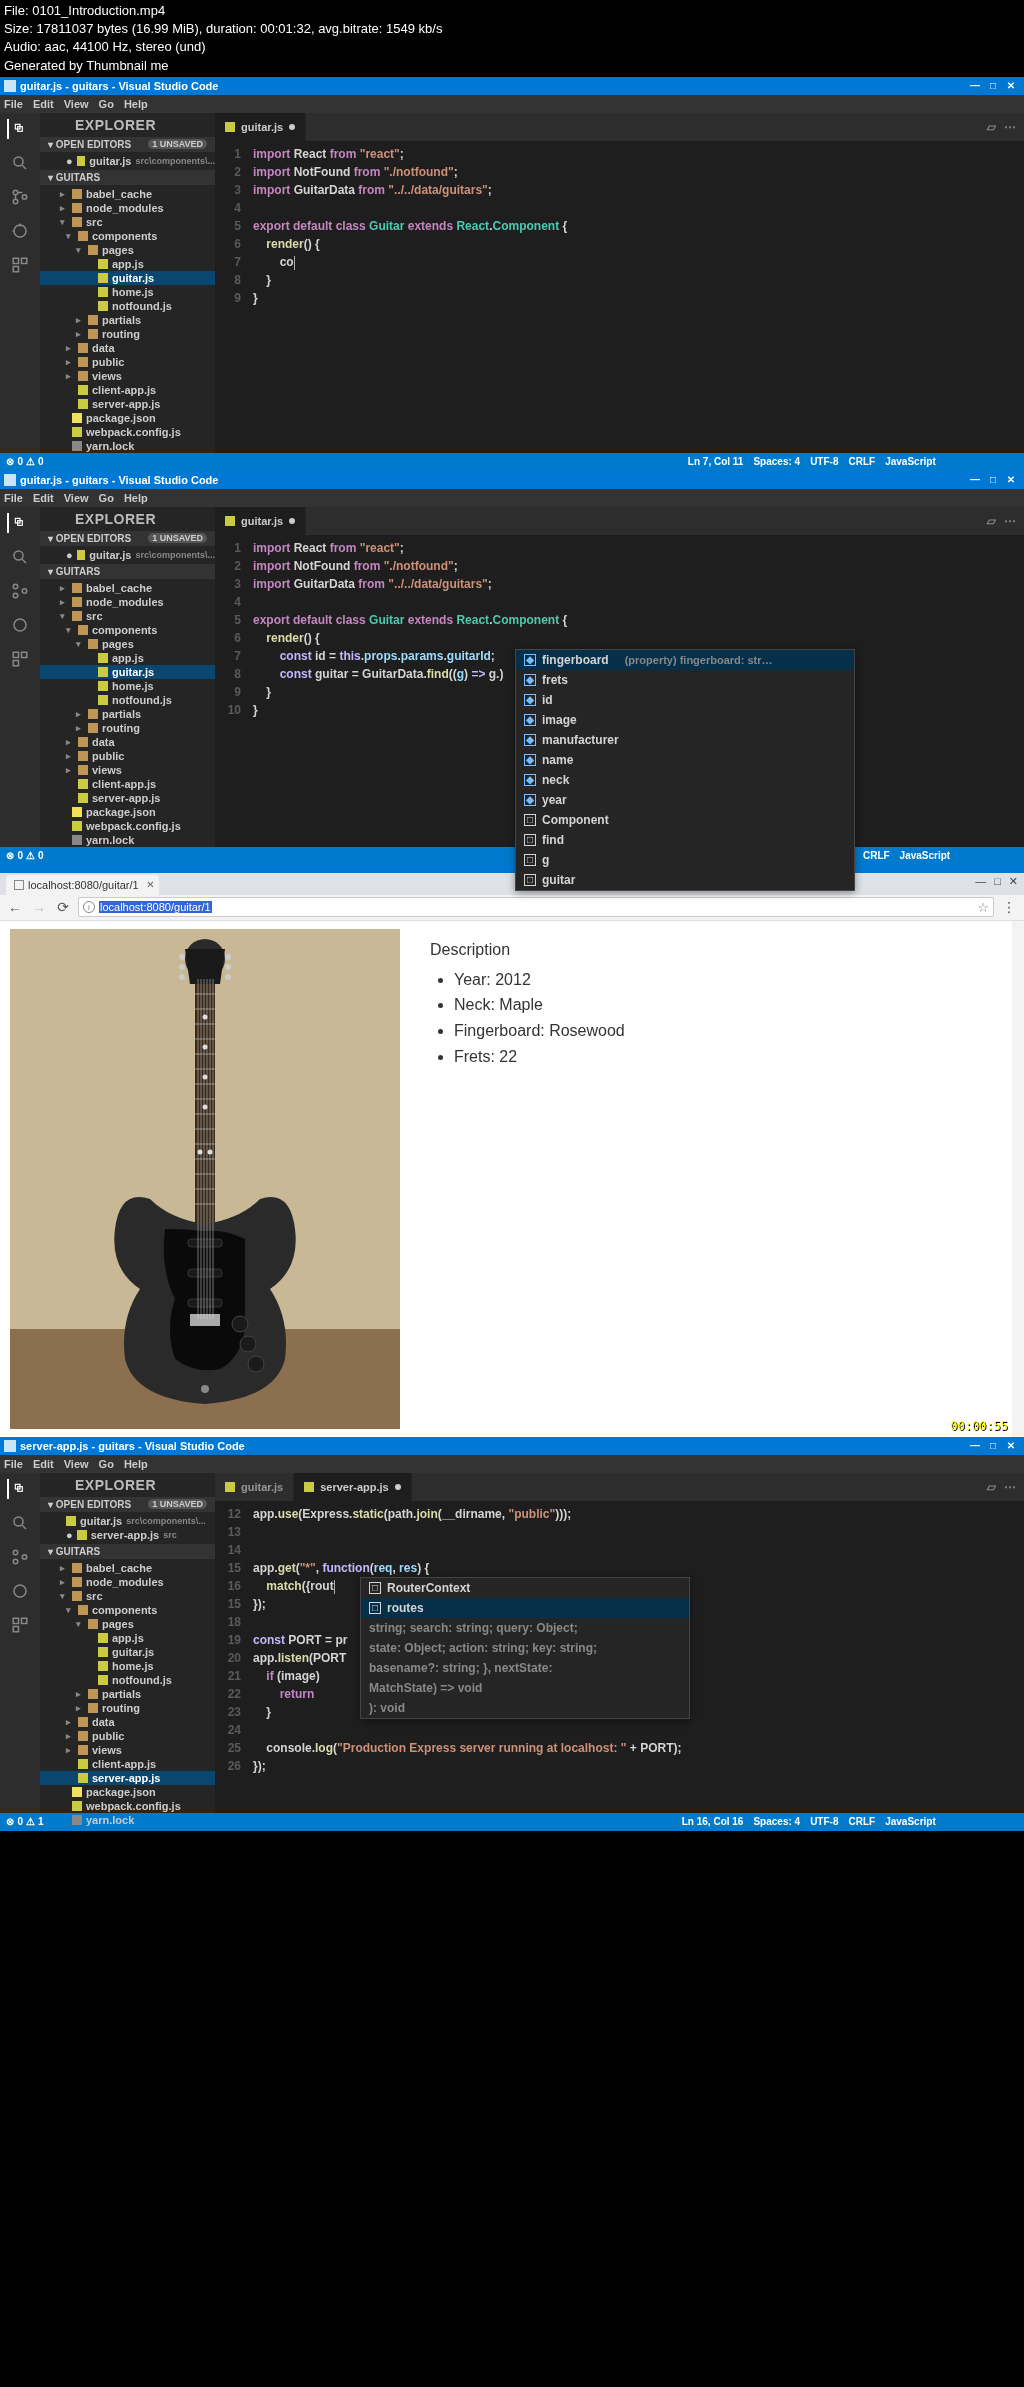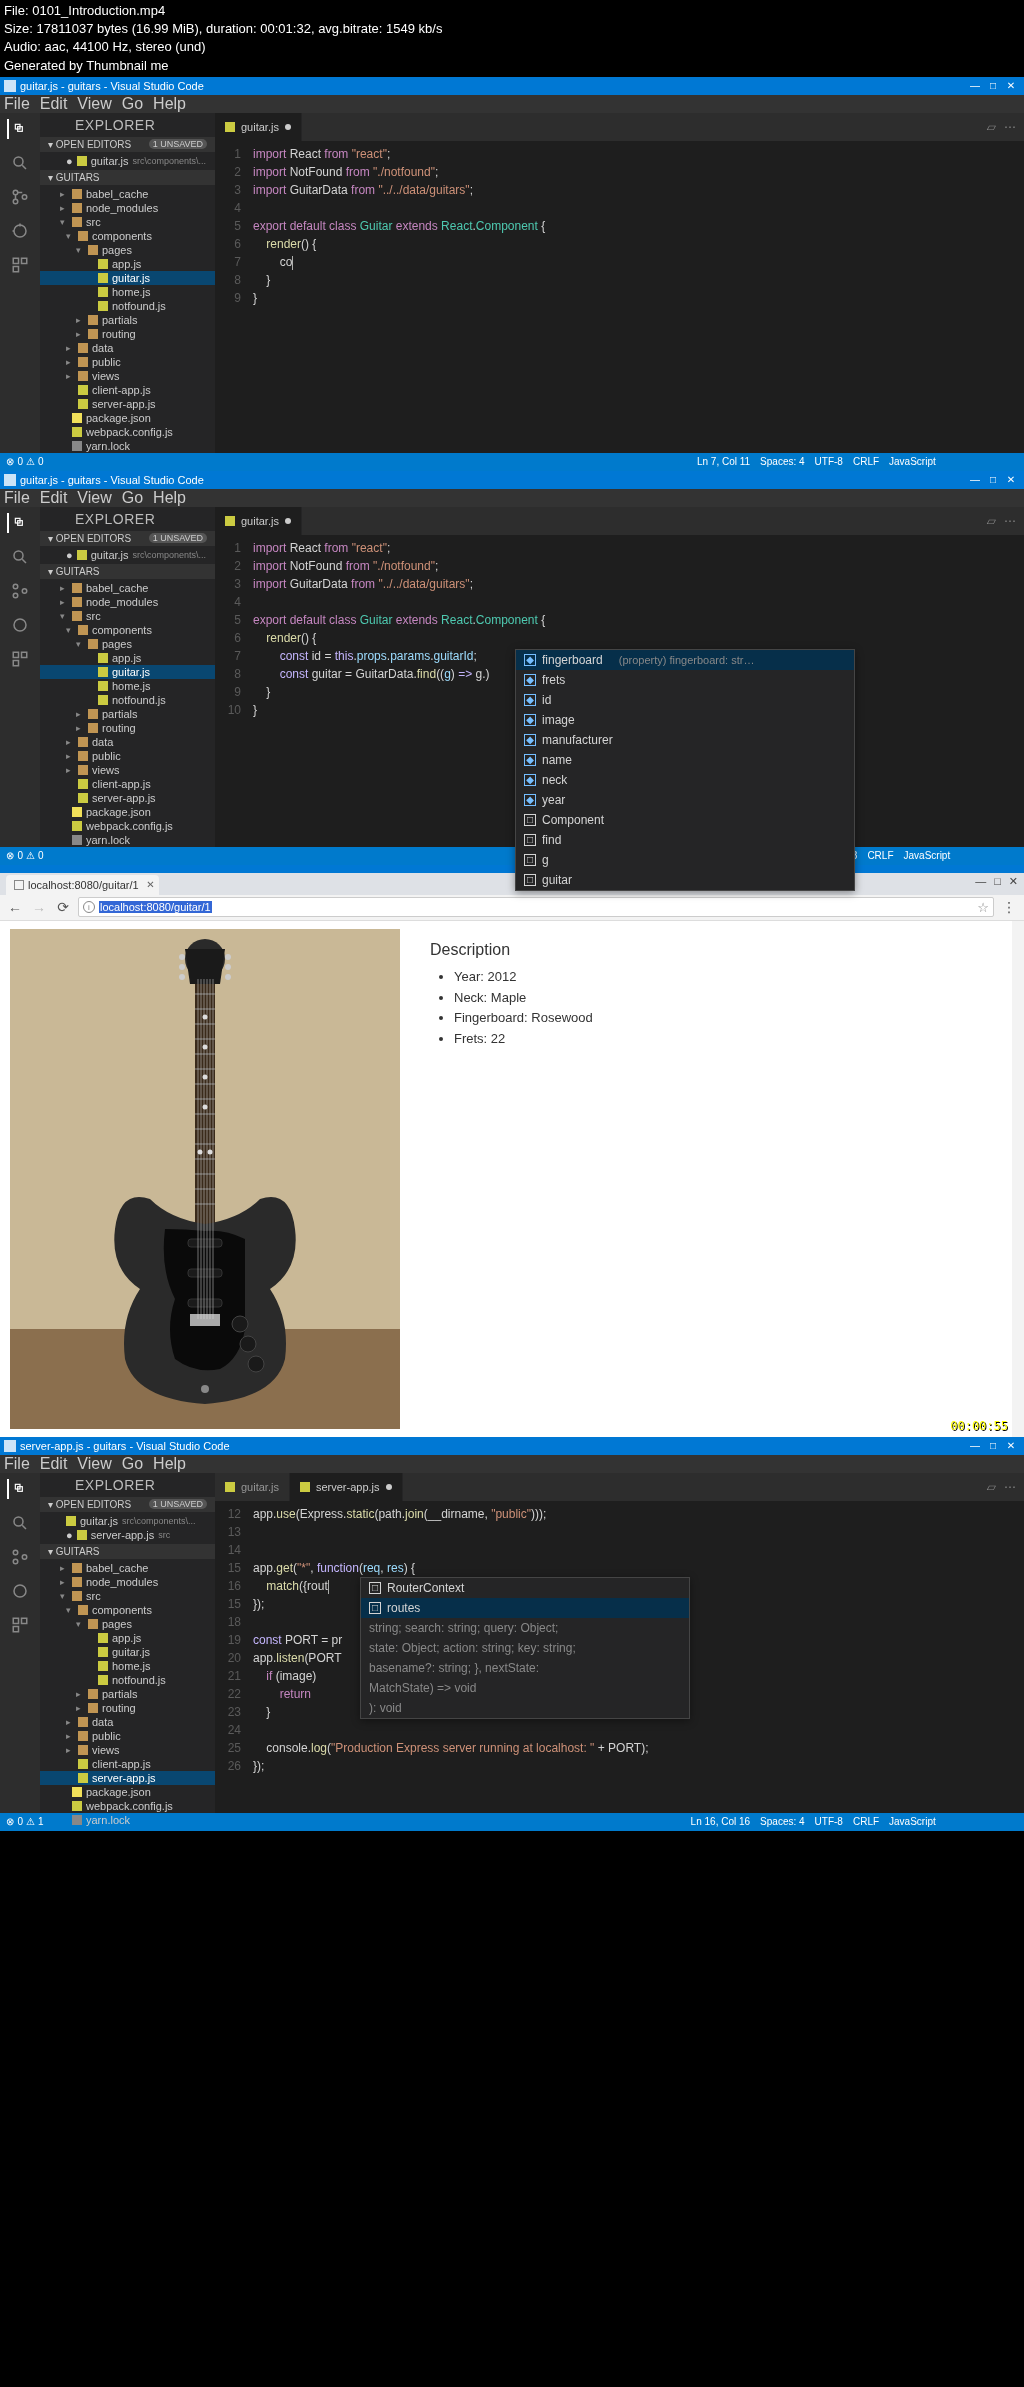--- a/index.html
+++ b/index.html
@@ -1,23 +1,23 @@
 <!DOCTYPE html>
 <html><head>
 <meta charset="utf-8">
 <style>
 * { margin: 0; padding: 0; box-sizing: border-box; font-family: "Segoe UI", Arial, sans-serif; }
 body { background: #000; width: 1024px; }
 .metadata { background: #000; color: #fff; font-size: 13px; padding: 2px 4px; line-height: 1.4; }
-.vscode-window { background: #1e1e1e; }
+.vscode-window { background: #1e1e1e; font-weight: bold; }
 .titlebar { background: #0078d4; color: #fff; font-size: 11px; height: 18px; display: flex; align-items: center; padding: 0 4px; position: relative; }
 .titlebar .icon-sm { width: 12px; height: 12px; margin-right: 4px; display: inline-block; background: #fff; opacity: .8; }
 .titlebar .spacer { flex: 1; }
 .titlebar .winbtn { width: 18px; height: 18px; display: flex; align-items: center; justify-content: center; font-size: 10px; color: #fff; }
-.menubar { background: #333333; color: #ccc; font-size: 16px; height: 18px; display: flex; align-items: flex-start; padding: 0 4px; gap: 10px; }
+.menubar { background: #333333; color: #ccc; font-size: 11px; height: 18px; display: flex; align-items: center; padding: 0 4px; gap: 10px; }
 .menubar span { cursor: default; }
 .editor-area { display: flex; background: #1e1e1e; }
 .activitybar { width: 40px; background: #2d2d2d; display: flex; flex-direction: column; align-items: center; padding-top: 6px; gap: 14px; }
 .activitybar .aicon { width: 20px; height: 20px; display: flex; align-items:center; justify-content:center; color:#888; }
 .activitybar .aicon.active { color:#fff; border-left: 2px solid #fff; padding-left: 4px; margin-left: -6px; }
 .activitybar svg { width:18px; height:18px; }
 .sidebar { width: 175px; background: #252526; color: #ccc; font-size: 11px; }
 .sidebar-title { padding: 4px 8px; font-size: 14px; letter-spacing: .5px; color: #bbb; margin-left: 27px; }
 .sidebar-sub { background: #333; padding: 2px 8px; font-size: 10px; display:flex; justify-content:space-between; align-items:center; }
 .sidebar-sub .badge { background: #555; font-size:9px; padding:0 4px; border-radius:6px; }
@@ -74,21 +74,21 @@
 .browser-bar { background:#f3f3f3; height:26px; display:flex; align-items:center; padding:0 6px; gap:6px; border-bottom:1px solid #ddd; }
 .browser-bar .navbtn { color:#555; font-size:14px; width:18px; text-align:center; }
 .browser-bar .url { flex:1; background:#fff; border:1px solid #ccc; border-radius:2px; height:20px; font-size:11px; display:flex; align-items:center; padding:0 4px; gap:4px; }
 .browser-bar .url .selected-url { background:#3367d6; color:#fff; padding:0 1px; }
 .browser-bar .url .info { width:12px; height:12px; border:1px solid #888; border-radius:50%; display:flex; align-items:center; justify-content:center; font-size:8px; color:#888; }
 .browser-bar .star { color:#888; font-size:13px; }
 .browser-content { background:#fff; display:flex; padding:8px 10px; gap:30px; min-height:500px; border-right: 12px solid #f3f3f3; position:relative; }
 .guitar-img { width:390px; height:500px; display:flex; align-items:center; justify-content:center; position:relative; overflow:hidden; }
 .desc { flex:1; color:#333;margin-top:12px; }
 .desc h3 { font-size:16px; font-weight:500; margin-bottom:8px; }
-.desc ul { list-style:disc; padding-left:24px; font-size:13px; line-height:1.6; }
+.desc ul { list-style:disc; padding-left:24px; font-size:16px; line-height:1.6; }
 .timestamp-overlay { position:absolute; right:4px; font-family: Consolas, monospace; font-size:12px; color:#ff0; text-shadow: 1px 1px 0 #000; margin-top: 45px; }
 
 
 .guitar-svg { width: 100%; height: 100%; }
 </style>
 </head>
 <body>
 
 <div class="metadata">
   <div>File: 0101_Introduction.mp4</div>

